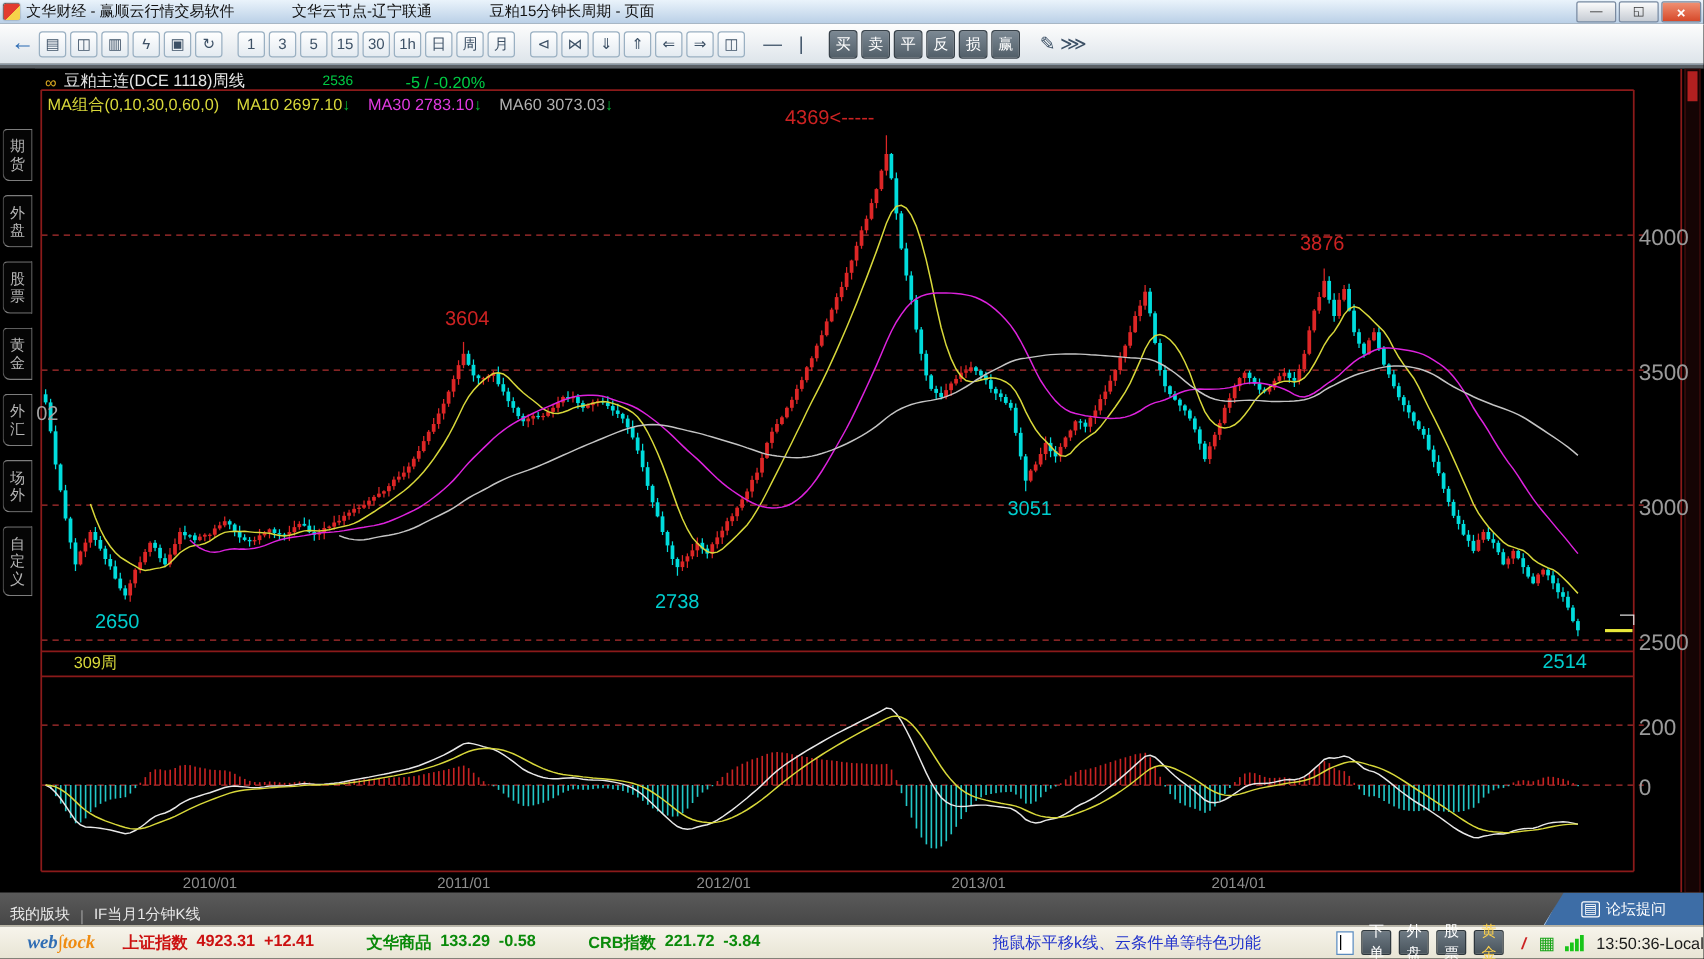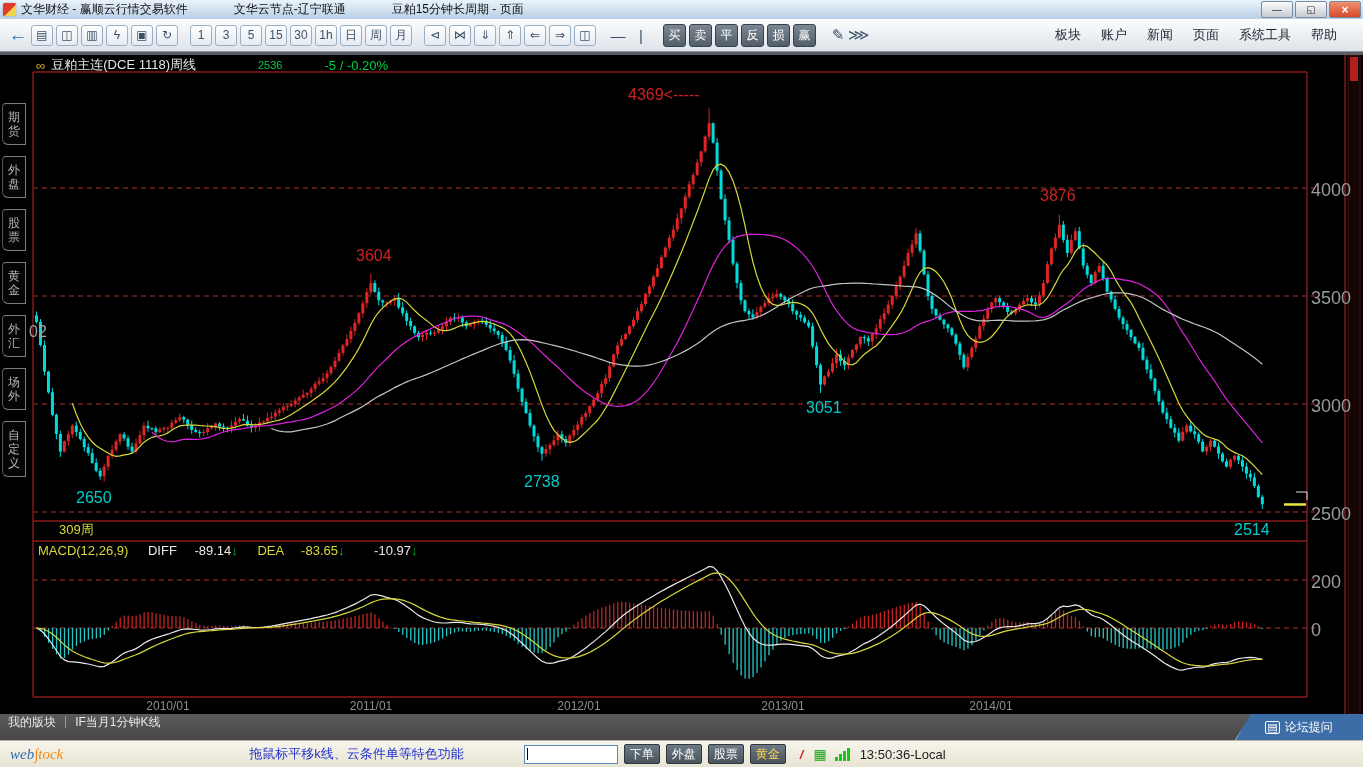--- a/index.html
+++ b/index.html
@@ -52,33 +52,33 @@
   .ma-item{margin-left:14px;}
   .arrow-dn{color:#00bb33;}
   #period-bar-label{left:7px;top:466px;color:#d8d83a;font-size:13px;padding-left:24px;}
   #macd-header{left:10px;top:488px;color:#d8d83a;}
   .macd-diff{color:#e8e8e8;}
   .axlabel{position:absolute;left:1283px;width:40px;color:#9a9a9a;font-size:18px;}
   .xlabel{position:absolute;top:644px;width:70px;text-align:center;color:#8f8f8f;font-size:12px;}
   .anno{position:absolute;font-size:16px;white-space:nowrap;}
   
   #blockbar{position:absolute;left:0;top:714px;width:1363px;height:26px;background:linear-gradient(#5a5a5a,#474747);
-    display:flex;align-items:flex-start;color:#e8e8e8;font-size:12px;overflow:hidden;}
+    display:flex;align-items:flex-end;color:#e8e8e8;font-size:12px;overflow:hidden;}
   #blockbar .lbl{margin-left:8px;}
   #blockbar .bsep{margin:0 8px;color:#9a9a9a;}
   #forum-wedge{position:absolute;right:0;top:0;height:26px;width:128px;
     background:#3d6da6;clip-path:polygon(16px 0,100% 0,100% 100%,0 100%);
     display:flex;align-items:center;justify-content:center;gap:5px;color:#fff;font-size:12px;}
   #forum-wedge .edge{position:absolute;left:4px;top:-3px;width:3px;height:34px;background:#b9cfe6;transform:rotate(28deg);}
   #forum-icon{color:#fff;font-size:11px;border:1px solid #fff;border-radius:2px;padding:0 1px;line-height:11px;}
   
   #statusbar{position:absolute;left:0;top:740px;width:1363px;height:27px;
     background:linear-gradient(#f7f5ec,#e8e4d4);border-top:1px solid #b8b4a4;
     display:flex;align-items:center;font-size:13px;box-sizing:border-box;}
-  #logo{margin-left:10px;font-size:15px;font-style:italic;font-weight:normal;font-family:"Liberation Serif","DejaVu Serif",serif;}
+  #logo{margin-left:22px;font-size:15px;font-style:italic;font-weight:bold;font-family:"Liberation Serif","DejaVu Serif",serif;}
   #logo .w{color:#2f6db4;} #logo .s{color:#ef8b10;}
   .idx{display:flex;gap:7px;font-weight:bold;white-space:nowrap;}
   #tip{color:#2233cc;white-space:nowrap;margin-left:186px;}
   #order-input{width:92px;height:17px;border:1px solid #5a8abd;background:#fff;margin-left:60px;position:relative;}
   #order-input .caret{position:absolute;left:2px;top:2px;width:1px;height:12px;background:#000;}
   .obtn{height:18px;padding:0 5px;margin-left:6px;border:1px solid #2e373d;border-radius:2px;
     background:linear-gradient(#6e7a84,#49545c);color:#fff;font-size:12px;display:flex;align-items:center;}
   #slash-icon{color:#cc2222;font-weight:bold;font-style:italic;margin-left:14px;}
   #grid-icon{color:#19a519;font-size:14px;margin-left:10px;}
   #signal-bars{display:flex;align-items:flex-end;gap:1px;margin-left:8px;height:13px;}
@@ -142,28 +142,20 @@
       <span class="tradebtn">买</span>
       <span class="tradebtn">卖</span>
       <span class="tradebtn">平</span>
       <span class="tradebtn">反</span>
       <span class="tradebtn">损</span>
       <span class="tradebtn">赢</span>
     </span>
   <span class="tb-sep"></span>
   <span class="tflat">✎</span>
   <span class="tflat">⋙</span>
-  <nav id="tb-menu">
-      <span class="menu-item">板块</span>
-      <span class="menu-item">账户</span>
-      <span class="menu-item">新闻</span>
-      <span class="menu-item">页面</span>
-      <span class="menu-item">系统工具</span>
-      <span class="menu-item">帮助</span>
-    </nav>
 </div>
 <div id="tb-divider"></div>
 
 <div id="main">
   <div id="sidebar">
       <div class="side-tab">
         <span>期</span>
         <span>货</span>
       </div>
       <div class="side-tab">
@@ -1148,31 +1140,26 @@
         <rect x="1322" y="2" width="8" height="24" fill="#b22020"></rect>
       </svg>
 
     <div id="quote-header" class="hdr">
       <span id="instrument-icon">∞</span>
       <span>豆粕主连(DCE 1118)周线</span>
       <span id="quote-price">2536</span>
       <span id="quote-change">-5 / -0.20%</span>
     </div>
 
+    <div id="ma-header" class="hdr">
+      <span>MA组合(0,10,30,0,60,0)</span><span id="ma-items"><span class="ma-item" style="color: rgb(216, 216, 58);">MA10 2697.10<span class="arrow-dn">↓</span></span><span class="ma-item" style="color: rgb(224, 58, 224);">MA30 2783.10<span class="arrow-dn">↓</span></span><span class="ma-item" style="color: rgb(176, 176, 176);">MA60 3073.03<span class="arrow-dn">↓</span></span></span>
+    </div>
 
     <div id="period-bar-label" class="hdr">309周</div>
 
-    <div id="macd-header" class="hdr">
-      <span>MACD(12,26,9)</span>
-      <span class="macd-diff" style="margin-left:16px">DIFF</span>
-      <span class="macd-diff" style="margin-left:14px">-89.14</span><span class="arrow-dn">↓</span>
-      <span style="margin-left:16px">DEA</span>
-      <span style="margin-left:14px">-83.65</span><span class="arrow-dn">↓</span>
-      <span class="macd-diff" style="margin-left:26px">-10.97</span><span class="arrow-dn">↓</span>
-    </div>
 
     <div id="chart-labels">
         <div class="axlabel" style="top: 125px;">4000</div>
         <div class="axlabel" style="top: 233px;">3500</div>
         <div class="axlabel" style="top: 341px;">3000</div>
         <div class="axlabel" style="top: 449px;">2500</div>
         <div class="axlabel" style="top: 517px;">200</div>
         <div class="axlabel" style="top: 565px;">0</div>
         <div class="xlabel" style="left: 105px;">2010/01</div>
         <div class="xlabel" style="left: 308px;">2011/01</div>
@@ -1197,20 +1184,37 @@
   <span>IF当月1分钟K线</span>
   <div id="forum-wedge">
     <span class="edge"></span>
     <span id="forum-icon">▤</span>
     <span>论坛提问</span>
   </div>
 </div>
 
 <div id="statusbar">
   <span id="logo"><span class="w">web</span><span class="s">∫tock</span></span>
+  <span id="status-indices" style="display:flex;gap:42px;margin-left:22px;">
+      <span class="idx" style="color: rgb(204, 17, 17);">
+        <span>上证指数</span>
+        <span>4923.31</span>
+        <span>+12.41</span>
+      </span>
+      <span class="idx" style="color: rgb(10, 138, 10);">
+        <span>文华商品</span>
+        <span>133.29</span>
+        <span>-0.58</span>
+      </span>
+      <span class="idx" style="color: rgb(10, 138, 10);">
+        <span>CRB指数</span>
+        <span>221.72</span>
+        <span>-3.84</span>
+      </span>
+    </span>
   <span id="tip">拖鼠标平移k线、云条件单等特色功能</span>
   <span id="order-input">
       <span class="caret"></span>
     </span>
   <span id="status-buttons" style="display:flex;">
       <span class="obtn" style="color: rgb(255, 255, 255);">下单</span>
       <span class="obtn" style="color: rgb(255, 255, 255);">外盘</span>
       <span class="obtn" style="color: rgb(255, 255, 255);">股票</span>
       <span class="obtn" style="color: rgb(255, 210, 74);">黄金</span>
     </span>

